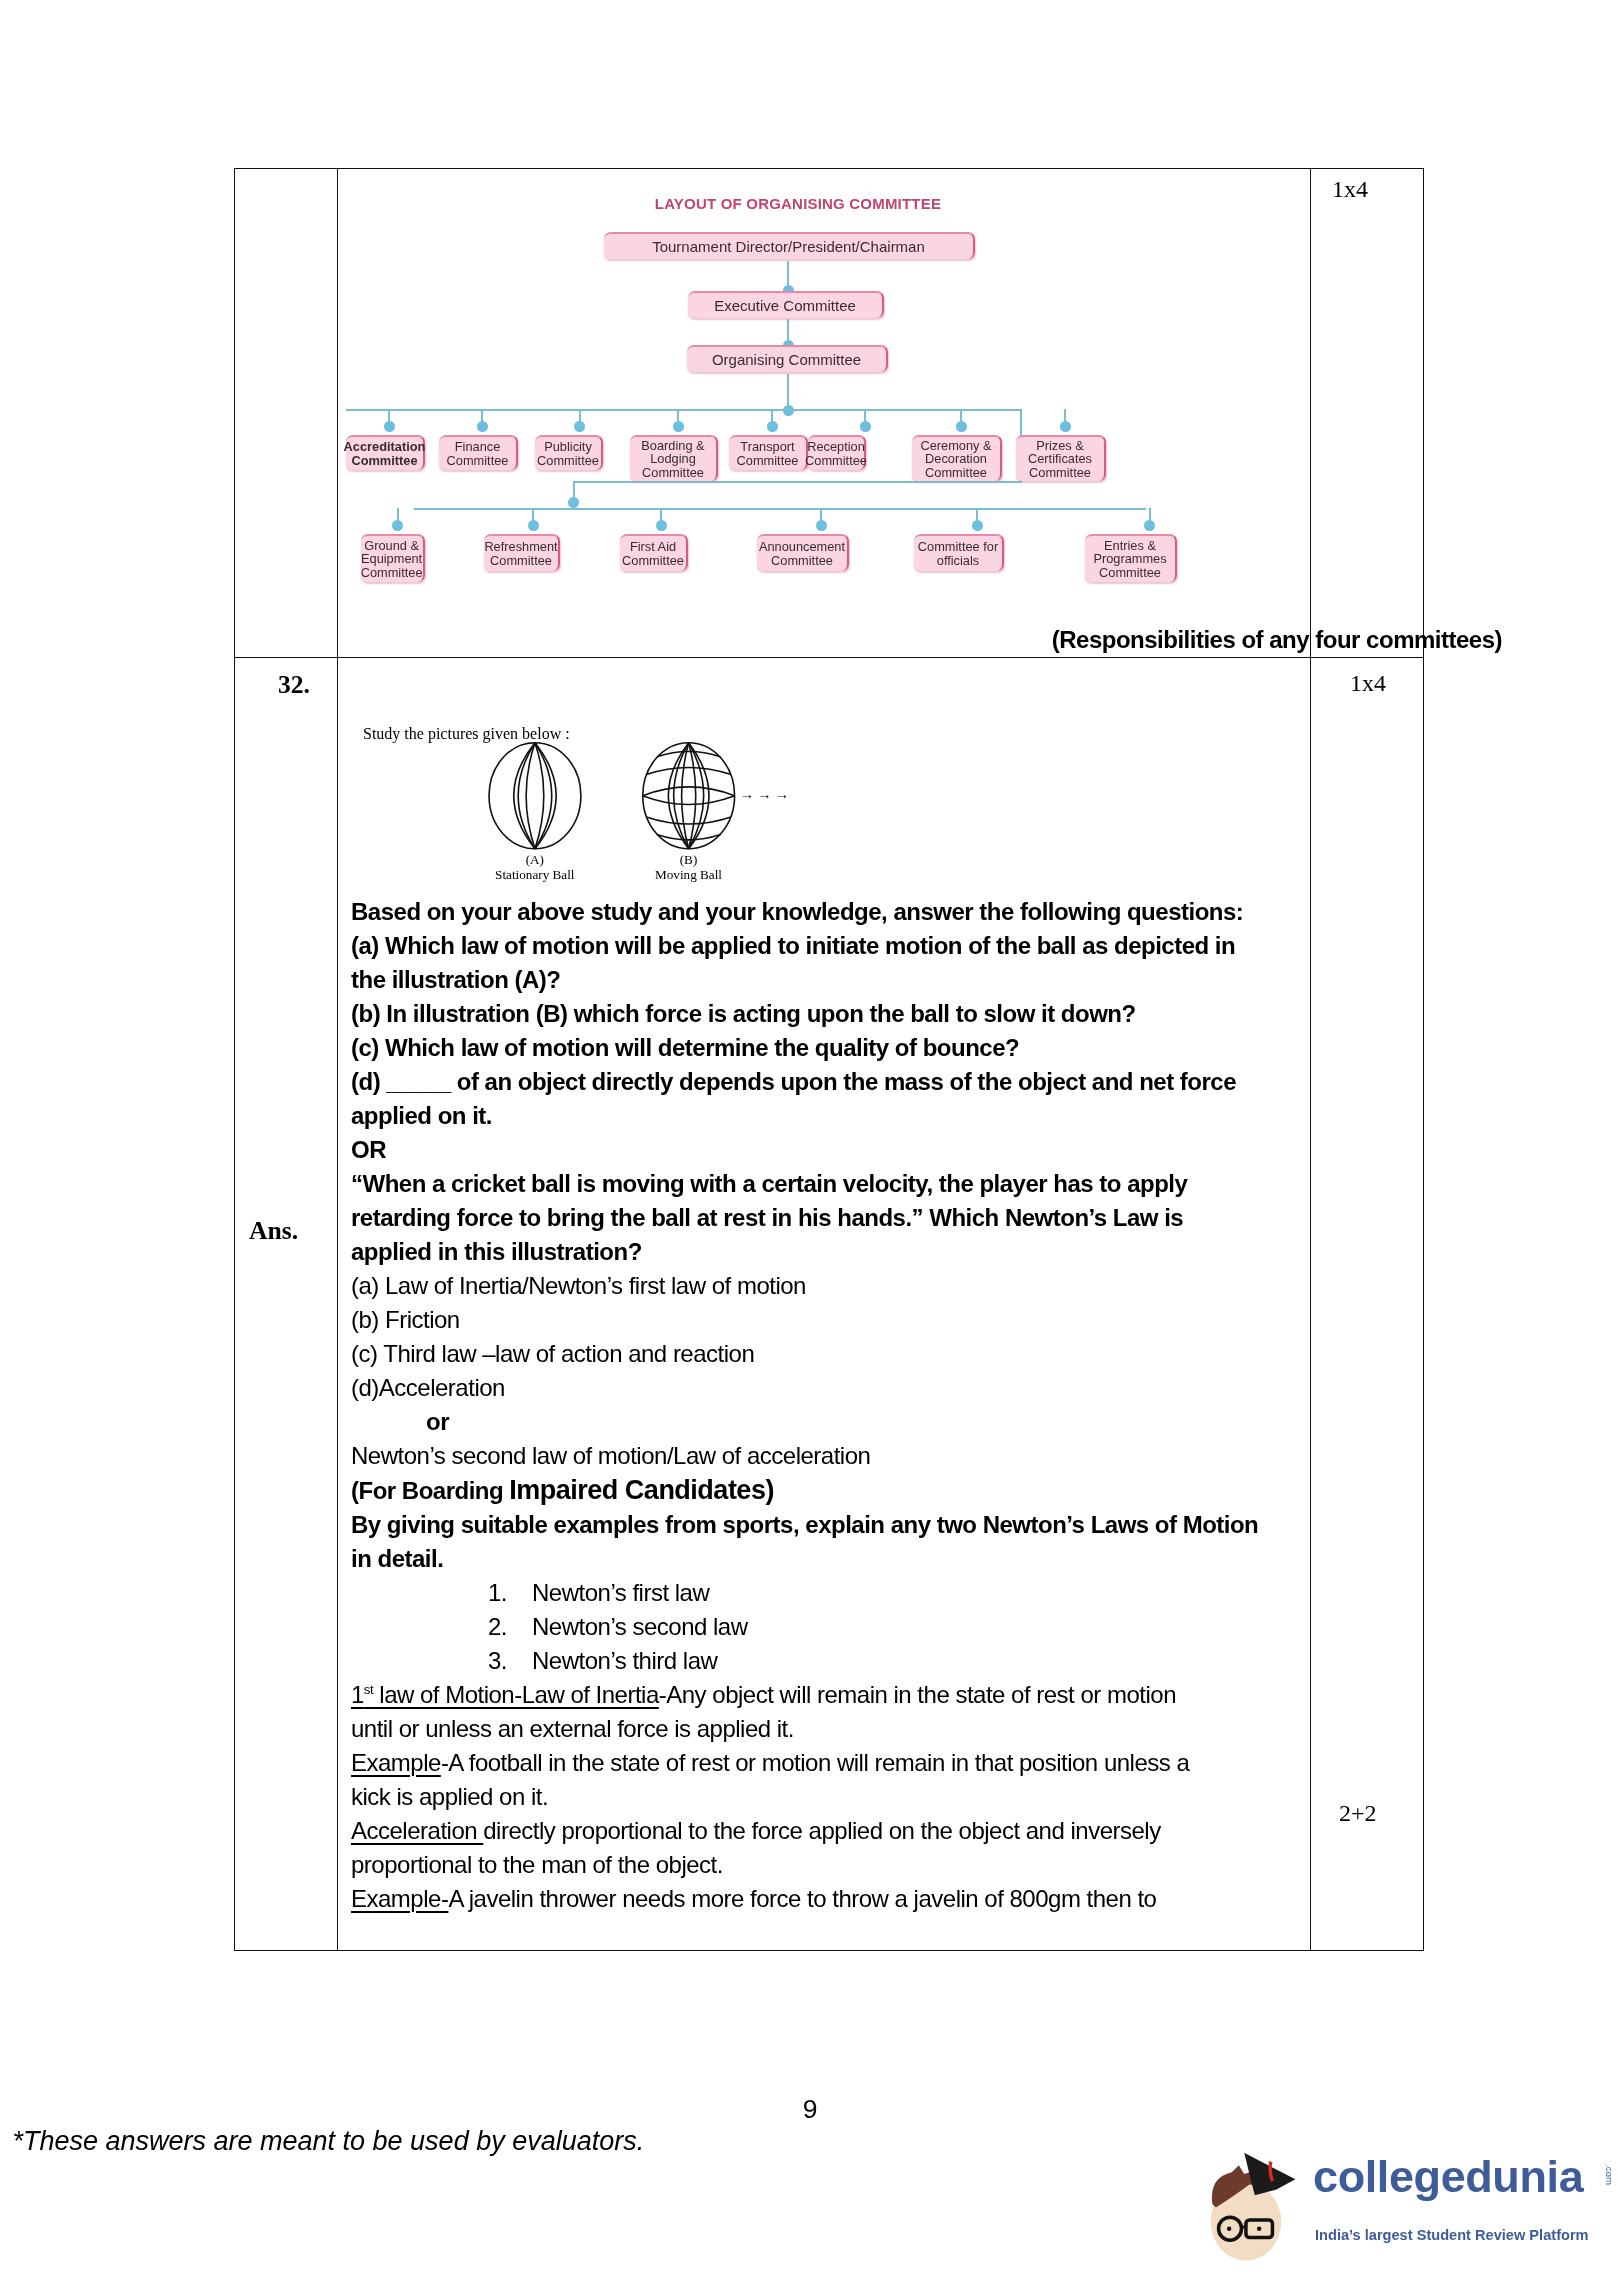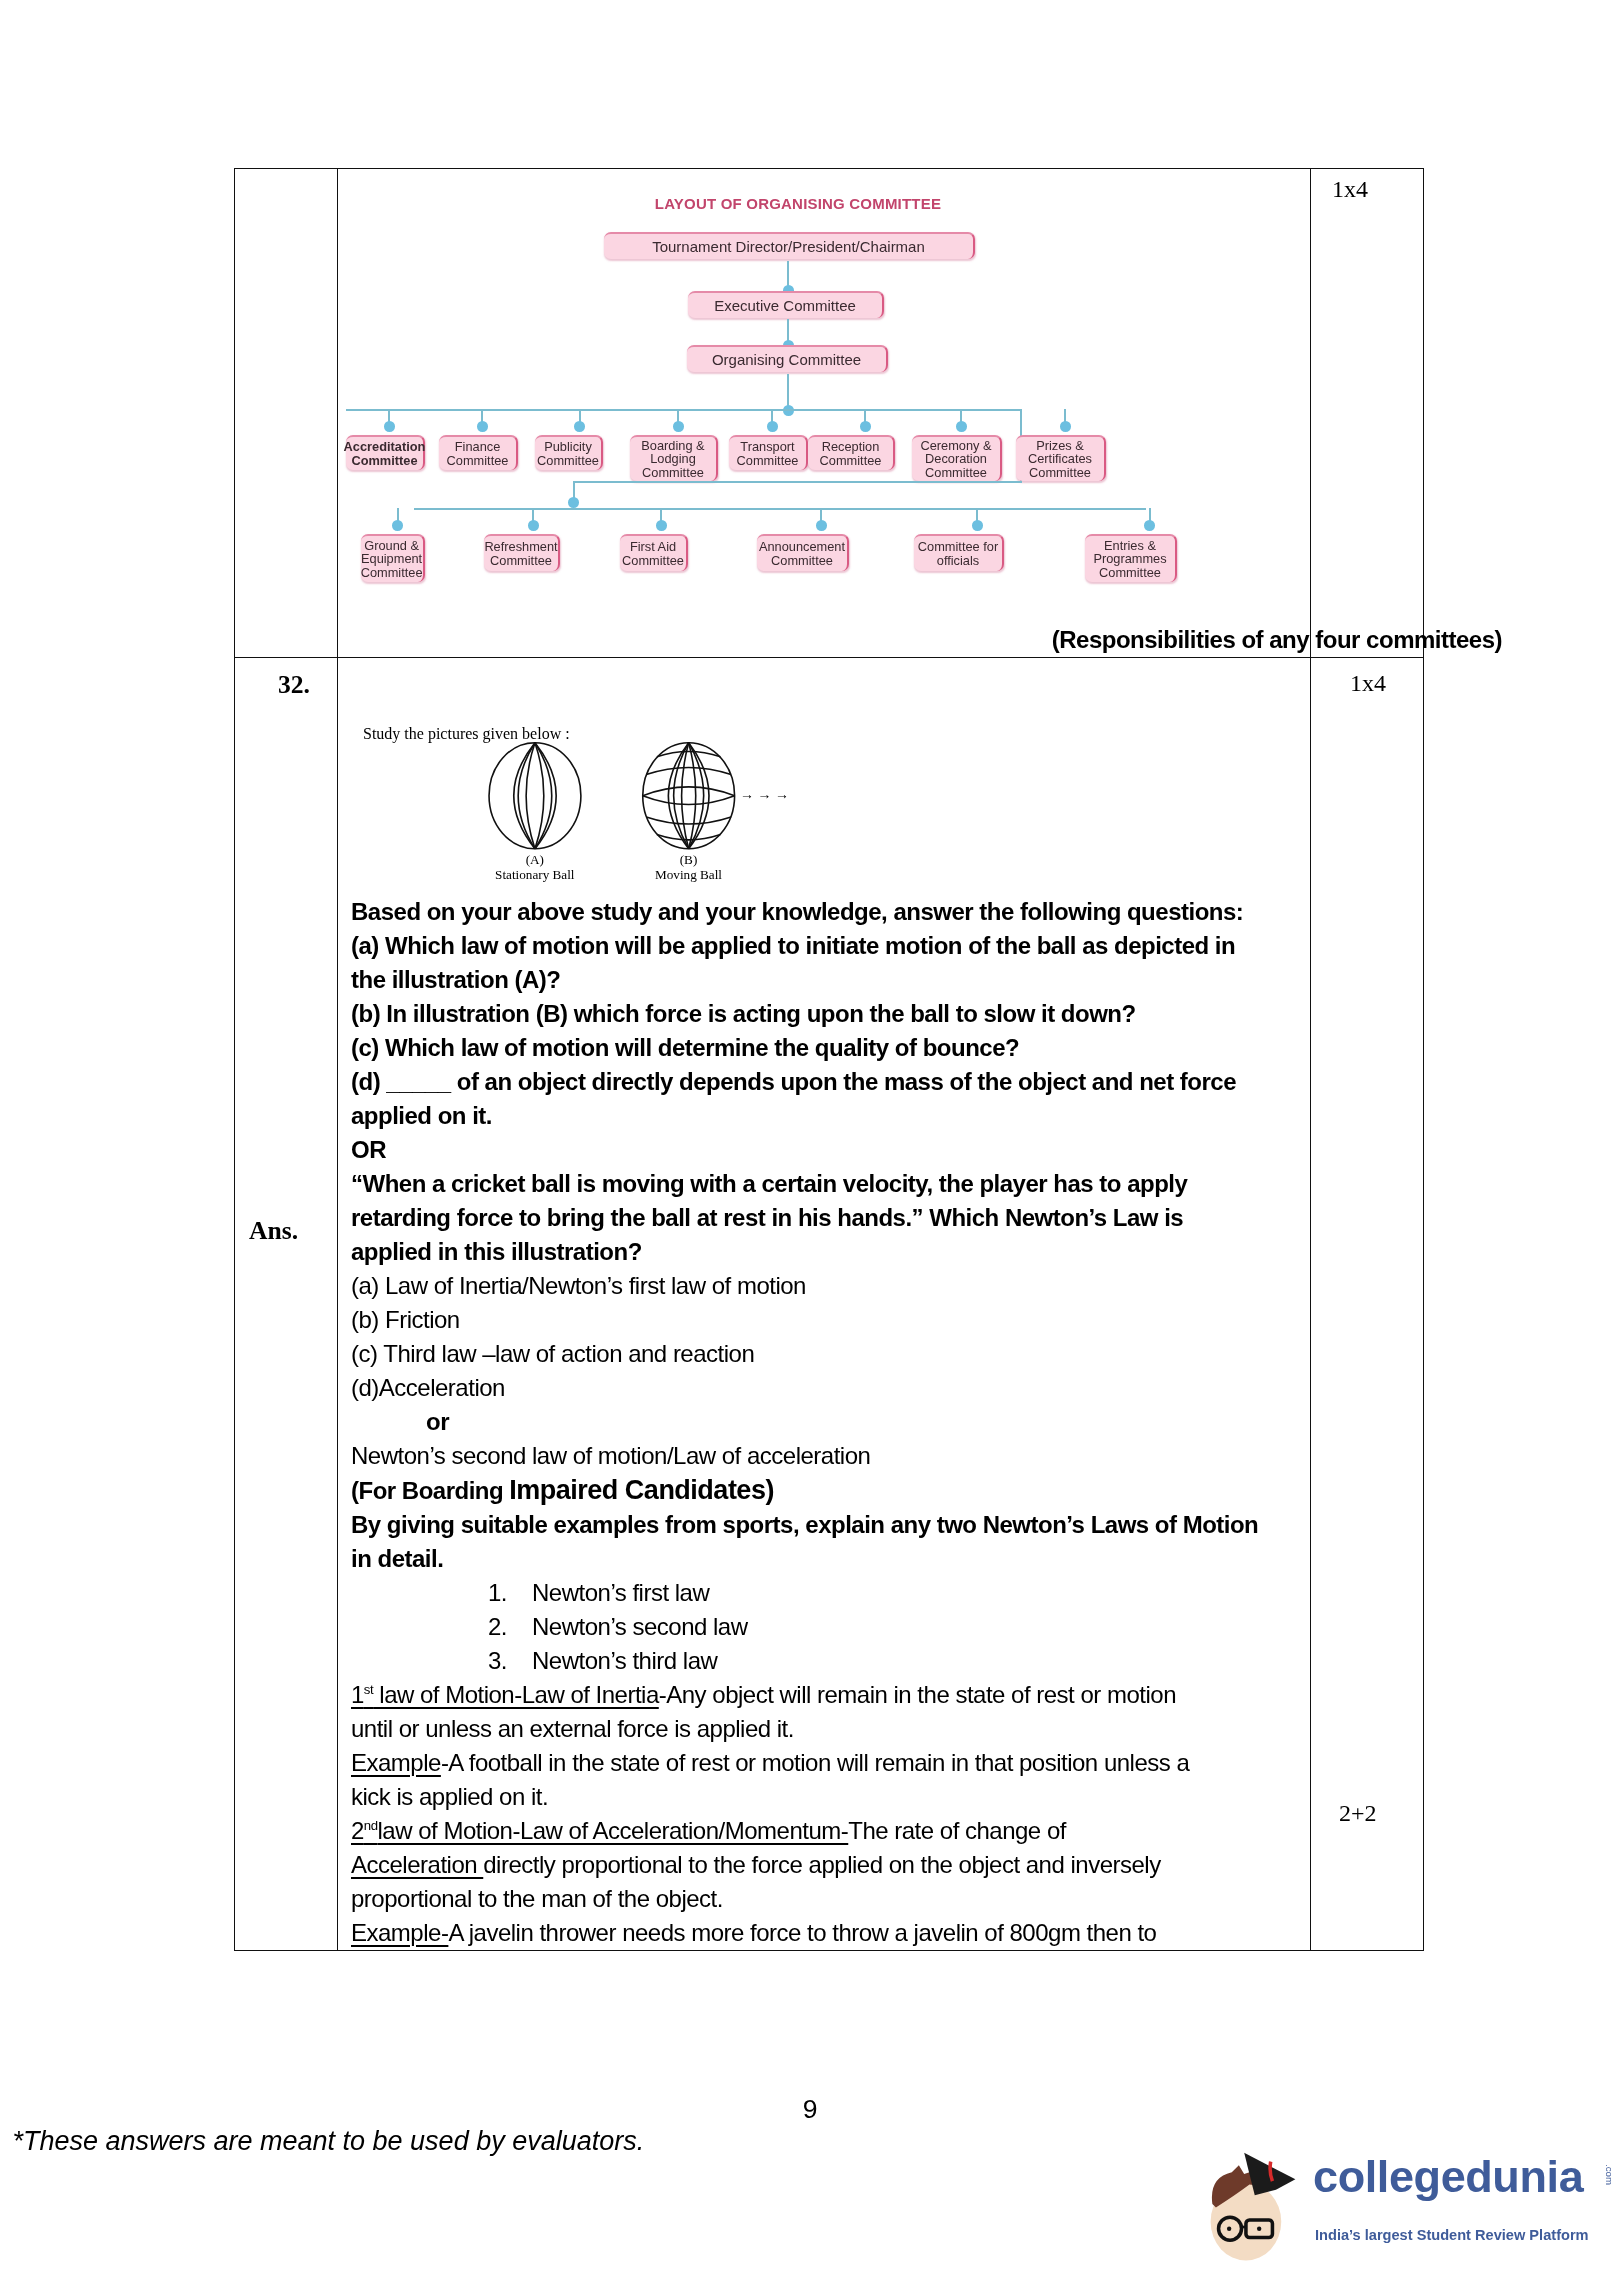--- a/index.html
+++ b/index.html
@@ -83,21 +83,21 @@
       <div class="dot" style="left: 235px; top: 245px;"></div>
       <div class="box" style="left: 196px; top: 259px; width: 68px; height: 35px;">Publicity Committee</div>
       <div class="cline" style="left: 338px; top: 233px; width: 1.8px; height: 16px;"></div>
       <div class="dot" style="left: 334px; top: 245px;"></div>
       <div class="box" style="left: 291px; top: 259px; width: 88px; height: 46px;">Boarding &amp; Lodging Committee</div>
       <div class="cline" style="left: 432px; top: 233px; width: 1.8px; height: 16px;"></div>
       <div class="dot" style="left: 428px; top: 245px;"></div>
       <div class="box" style="left: 390px; top: 259px; width: 79px; height: 35px;">Transport Committee</div>
       <div class="cline" style="left: 525px; top: 233px; width: 1.8px; height: 16px;"></div>
       <div class="dot" style="left: 521px; top: 245px;"></div>
-      <div class="box" style="left: 469px; top: 259px; width: 87px; height: 35px;">Reception Committee</div>
+      <div class="box" style="left: 469px; top: 259px; width: 58px; height: 35px;">Reception Committee</div>
       <div class="cline" style="left: 621px; top: 233px; width: 1.8px; height: 16px;"></div>
       <div class="dot" style="left: 617px; top: 245px;"></div>
       <div class="box" style="left: 573px; top: 259px; width: 90px; height: 46px;">Ceremony &amp; Decoration Committee</div>
       <div class="cline" style="left: 725px; top: 233px; width: 1.8px; height: 16px;"></div>
       <div class="dot" style="left: 721px; top: 245px;"></div>
       <div class="box" style="left: 677px; top: 259px; width: 90px; height: 46px;">Prizes &amp; Certificates Committee</div>
     </div>
 
   <div class="cline" style="left:234px; top:305px; width:449px; height:1.8px;"></div>
   <div class="cline" style="left:234px; top:305px; width:1.8px; height:19.4px;"></div>
@@ -193,21 +193,20 @@
   <p class="b"><span>(For Boarding </span><span class="big28">Impaired Candidates)</span></p>
   <p class="b">By giving suitable examples from sports, explain any two Newton’s Laws of Motion</p>
   <p class="b">in detail.</p>
   <p class="num"><span class="n">1.</span><span>Newton’s first law</span></p>
   <p class="num"><span class="n">2.</span><span>Newton’s second law</span></p>
   <p class="num"><span class="n">3.</span><span>Newton’s third law</span></p>
   <p><span class="u"><span>1</span><sup>st</sup><span> law of Motion-Law of Inertia</span></span><span>-Any object will remain in the state of rest or motion</span></p>
   <p>until or unless an external force is applied it.</p>
   <p><span class="u">Example</span><span>-A football in the state of rest or motion will remain in that position unless a</span></p>
   <p>kick is applied on it.</p>
-  <p><span class="u"><span>2</span><sup>nd</sup><span>law of Motion-Law of Acceleration/Momentum-</span></span><span>The rate of change of</span></p>
   <p><span class="u">Acceleration </span><span>directly proportional to the force applied on the object and inversely</span></p>
   <p>proportional to the man of the object.</p>
   <p><span class="u">Example-</span><span>A javelin thrower needs more force to throw a javelin of 800gm then to</span></p>
 </div>
 
 <div class="pageno sans">9</div>
 <div class="disc sans">*These answers are meant to be used by evaluators.</div>
 
 <div class="logo sans">
   <svg width="106" height="124" viewBox="0 0 120 140" style="position:absolute; left:0; top:0;">

